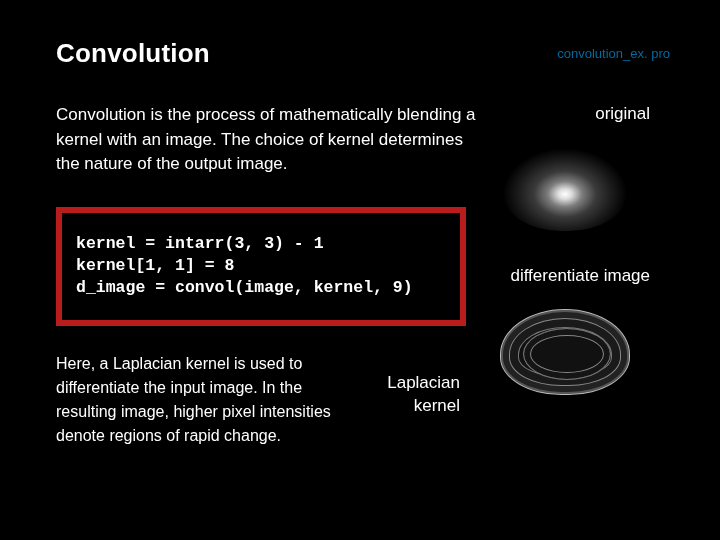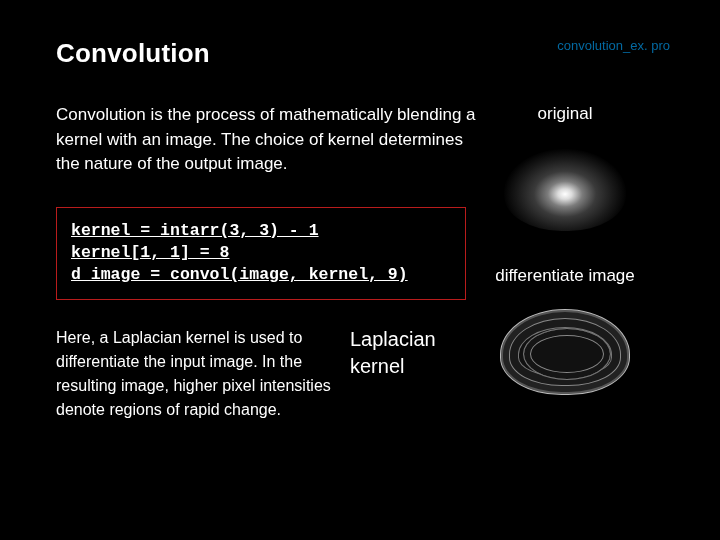--- a/index.html
+++ b/index.html
@@ -1,28 +1,28 @@
 <!DOCTYPE html>
 <html><head>
 <meta charset="utf-8">
 <style>
   * { margin: 0; padding: 0; box-sizing: border-box; }
   html, body { width: 720px; height: 540px; background: #000; color: #fff; font-family: Arial, Helvetica, sans-serif; overflow: hidden; }
   .slide { position: relative; width: 720px; height: 540px; padding: 38px 50px 30px 56px; }
-  .header-row { display: flex; justify-content: space-between; align-items: flex-start; margin-bottom: 34px; }
+  .header-row { display: flex; justify-content: space-between; align-items: center; margin-bottom: 34px; }
   .title { font-size: 26px; font-weight: bold; letter-spacing: 0.2px; }
   .srcfile { font-size: 13px; font-family: Arial, sans-serif; color: #0369a1; }
   .body-row { display: flex; column-gap: 4px; }
   .leftcol { width: 420px; }
-  .rightcol { width: 170px; text-align: center; }
+  .rightcol { width: 170px; text-align: right; }
   .para1 { font-size: 17px; line-height: 1.45; margin-bottom: 30px; }
-  .codebox { border: 1px solid #b91c1c; padding: 12px 14px; font-family: "Courier New", Courier, monospace; font-size: 16.5px; font-weight: bold; line-height: 1.35; margin-bottom: 26px; white-space: pre; color: #fff; width: 410px; text-decoration: underline; }
+  .codebox { border: 6px solid #b91c1c; padding: 20px 14px; font-family: "Courier New", Courier, monospace; font-size: 16.5px; font-weight: bold; line-height: 1.35; margin-bottom: 26px; white-space: pre; color: #fff; width: 410px; }
   .lowrow { display: flex; column-gap: 14px; }
   .para2 { width: 280px; font-size: 16px; line-height: 1.50; }
-  .kernelcap { width: 110px; font-size: 20px; line-height: 1.35; text-align: left; }
+  .kernelcap { width: 110px; font-size: 17px; line-height: 1.35; text-align: right; margin-top: 20px; }
   .imgcaption { font-size: 17px; line-height: 1.30; margin-bottom: 10px; }
   .thumb { width: 150px; height: 110px; background: #000; margin: 0 auto 20px auto; position: relative; }
   
   .ct-orig { position:absolute; left:14px; top:14px; width:122px; height:82px; border-radius:55% 55% 52% 52% / 58% 58% 48% 48%; background: radial-gradient(ellipse at 50% 55%, #fff 0%, #dcdcdc 8%, #7c7c7c 20%, #3a3a3a 36%, #1a1a1a 55%, #000 72%); }
   
   .ct-diff { position:absolute; left:10px; top:12px; width:130px; height:86px; border-radius:55% 55% 52% 52% / 58% 58% 48% 48%; background:#111; border:1px solid #bbb; box-shadow: inset 0 0 0 2px #555, inset 0 0 0 8px #222, inset 0 0 0 9px #888, inset 0 0 0 17px #1a1a1a, inset 0 0 0 18px #777; }
   .ct-diff::after{content:"";position:absolute;left:22px;top:18px;width:86px;height:50px;border-radius:50%;border:1px solid #777;box-shadow: inset 0 0 0 6px #151515, inset 0 0 0 7px #888;}
 </style>
 </head>
 <body>

